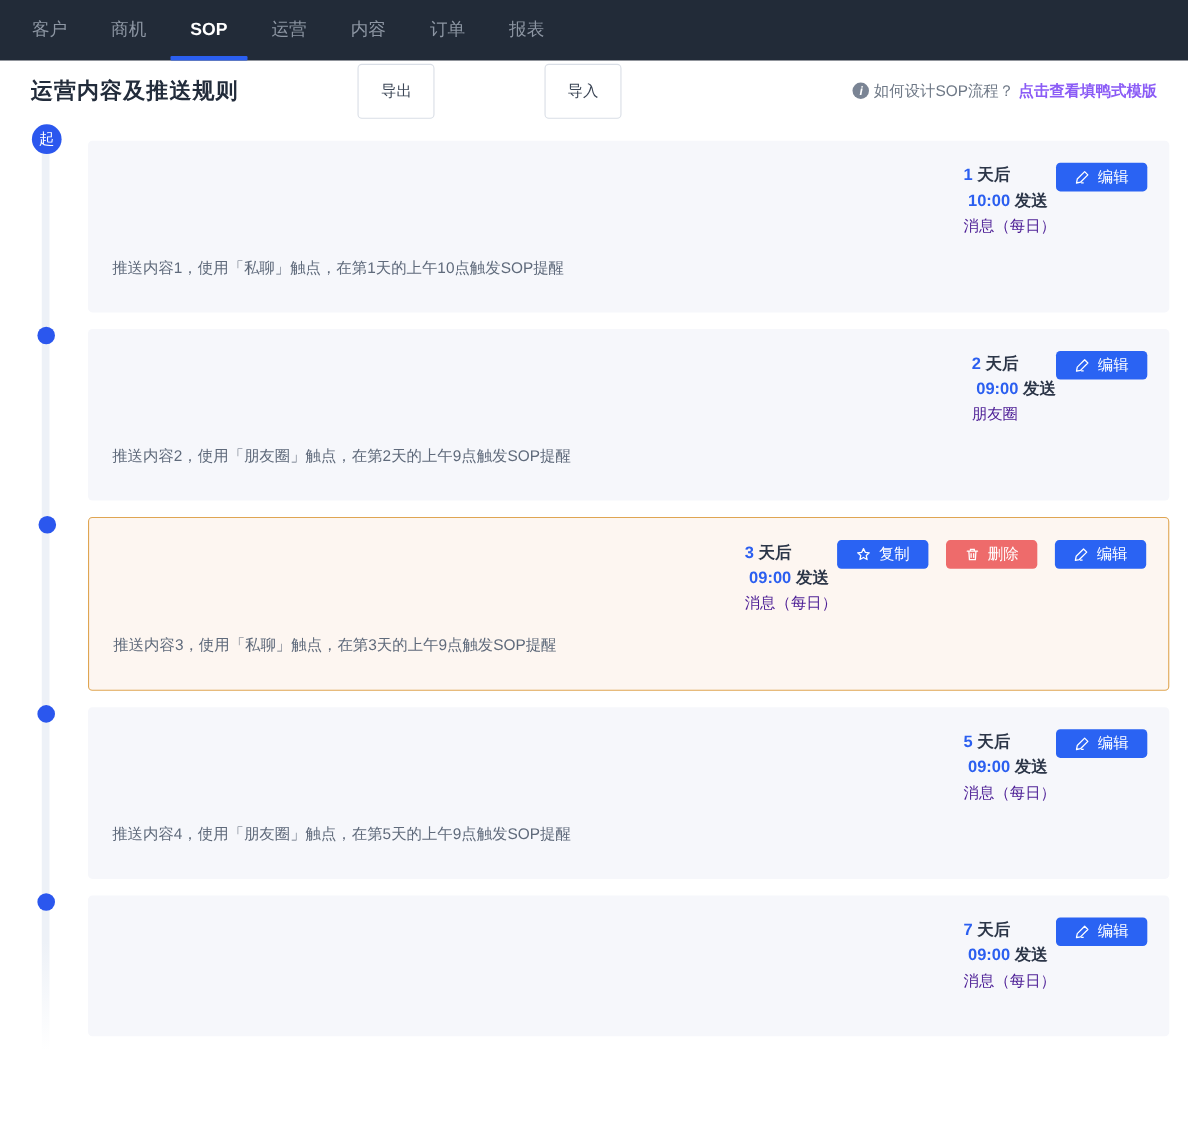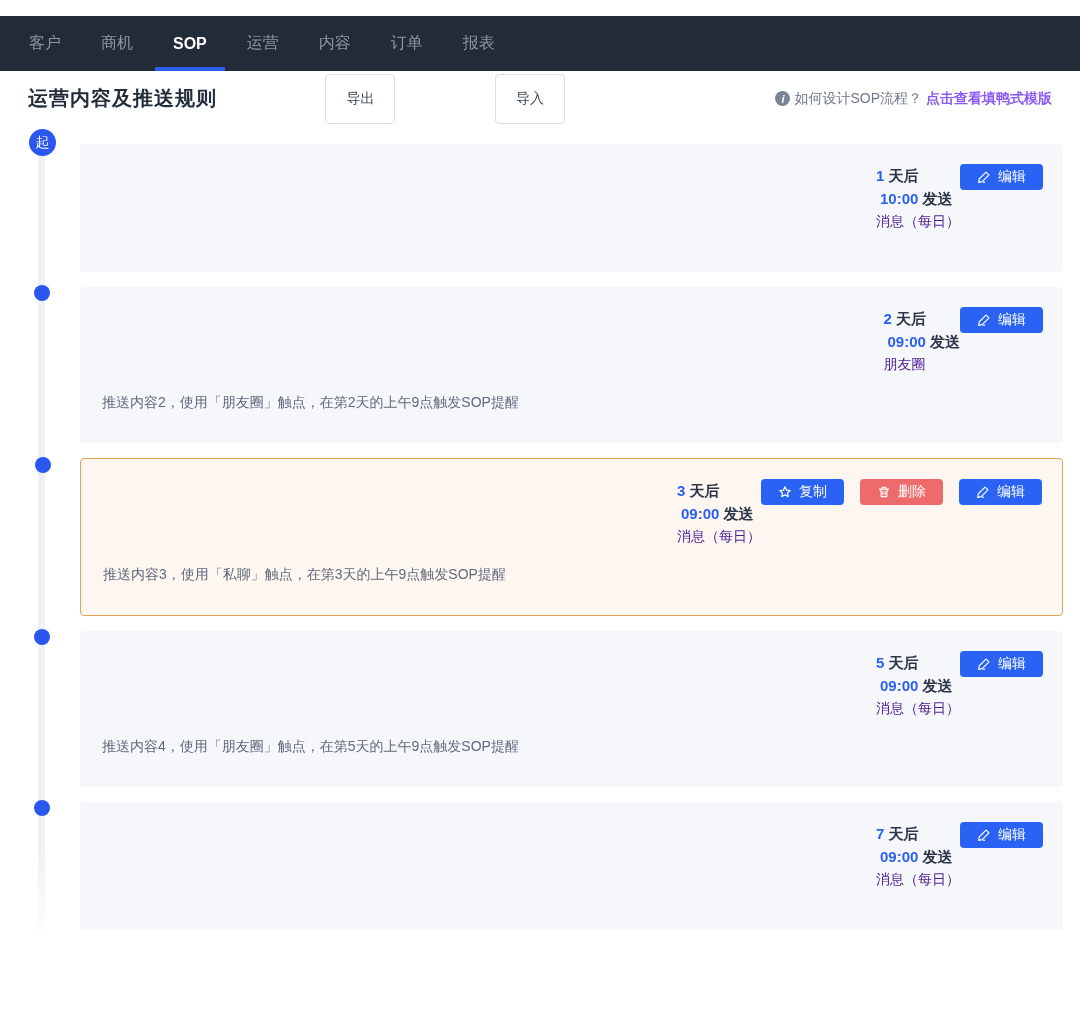--- a/index.html
+++ b/index.html
@@ -1,20 +1,20 @@
 <!DOCTYPE html>
 <html><head>
 <meta charset="utf-8">
 <style>
   * { margin:0; padding:0; box-sizing:border-box; }
   html,body { width:1080px; height:1025px; background:#fff; overflow:hidden;
     font-family:"Liberation Sans","DejaVu Sans",sans-serif; }
 
   
-  .nav { height:55px; background:#222b38; display:flex; align-items:stretch; padding-left:19px;margin-top:16px; }
+  .nav { height:55px; background:#222b38; display:flex; align-items:stretch; padding-left:19px; }
   .nav-tab { position:relative; display:flex; align-items:center; padding:0 10px; margin-right:20px;
     color:#8d96a3; font-size:16px; cursor:pointer; }
   .nav-tab.active { color:#ffffff; font-weight:bold; }
   .nav-tab .underline { position:absolute; left:-8px; right:-8px; bottom:0; height:4px;
     background:#2b5ff0; border-radius:1px; }
 
   
   .header { height:55px; display:flex; align-items:center; padding:0 28px;justify-content:space-between; }
   .page-title { font-size:20px; font-weight:bold; color:#222c3b; letter-spacing:1px; }
   .hdr-btn { margin-left:17px; width:70px; height:50px; background:#fff; border:1px solid #d9dee6;
@@ -111,20 +111,21 @@
 
         <button class="btn blue">
           <svg width="14" height="14" viewBox="0 0 24 24" fill="none" stroke="#fff" stroke-width="2" stroke-linejoin="round">
                 <path d="M15.5 3.5l5 5L9 20l-6.2 1.2L4 15 15.5 3.5z"></path>
                 <path d="M10 21h4"></path>
               </svg>
           <span>编辑</span>
         </button>
       </div>
     </div>
+    <div class="desc">推送内容1，使用「私聊」触点，在第1天的上午10点触发SOP提醒</div>
   </div>
 
   <div class="card">
     <span class="dot"></span>
     <div class="card-top">
       <div>
         <div class="line"><span class="num">2</span> <span>天后</span></div>
         <div class="line time-line"><span class="num">09:00</span> <span>发送</span></div>
         <div class="type-line">朋友圈</div>
       </div>

